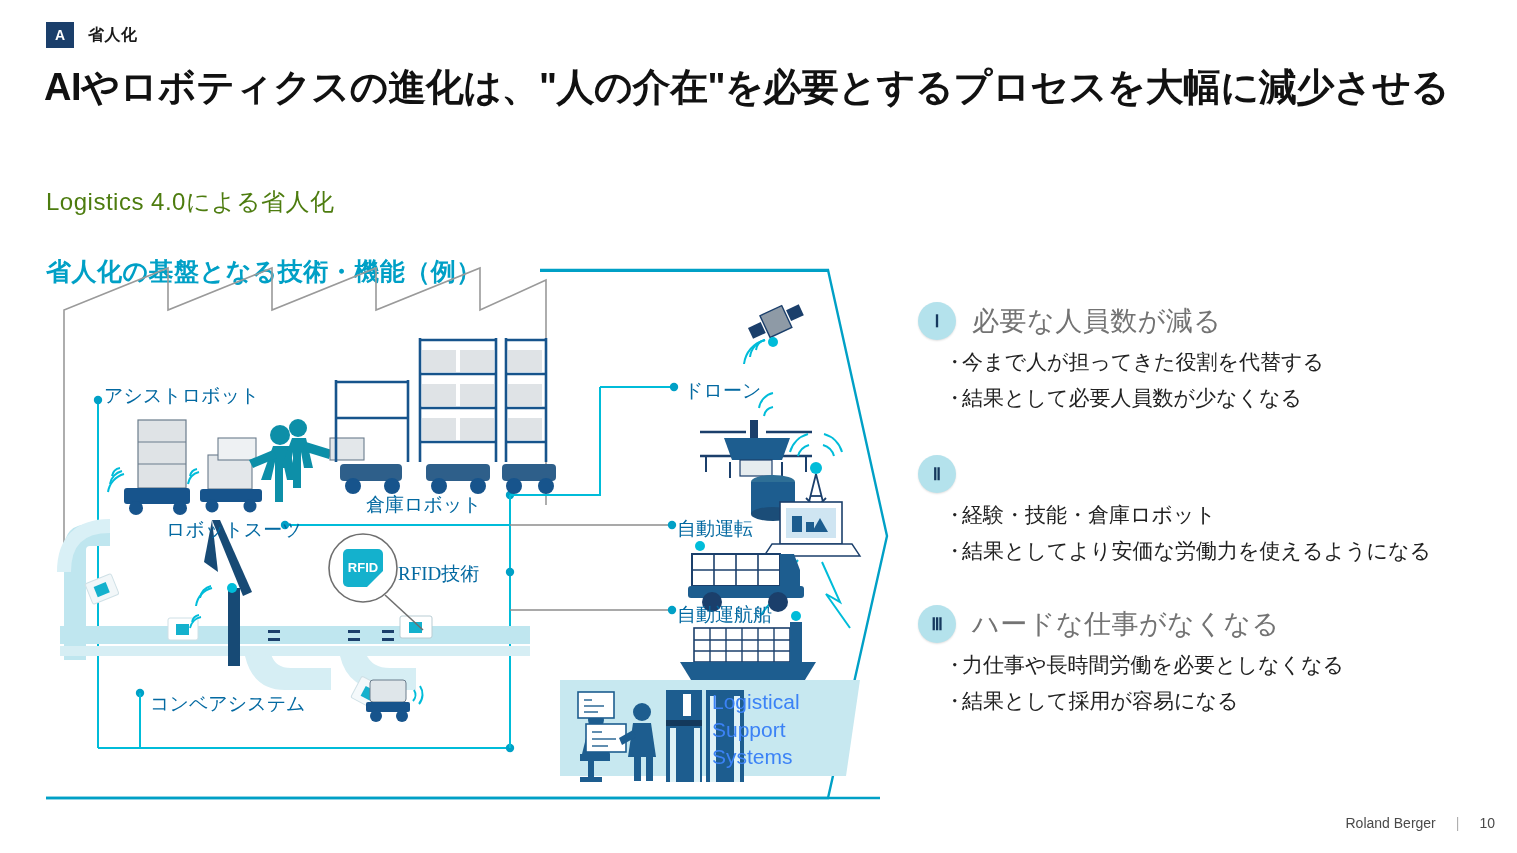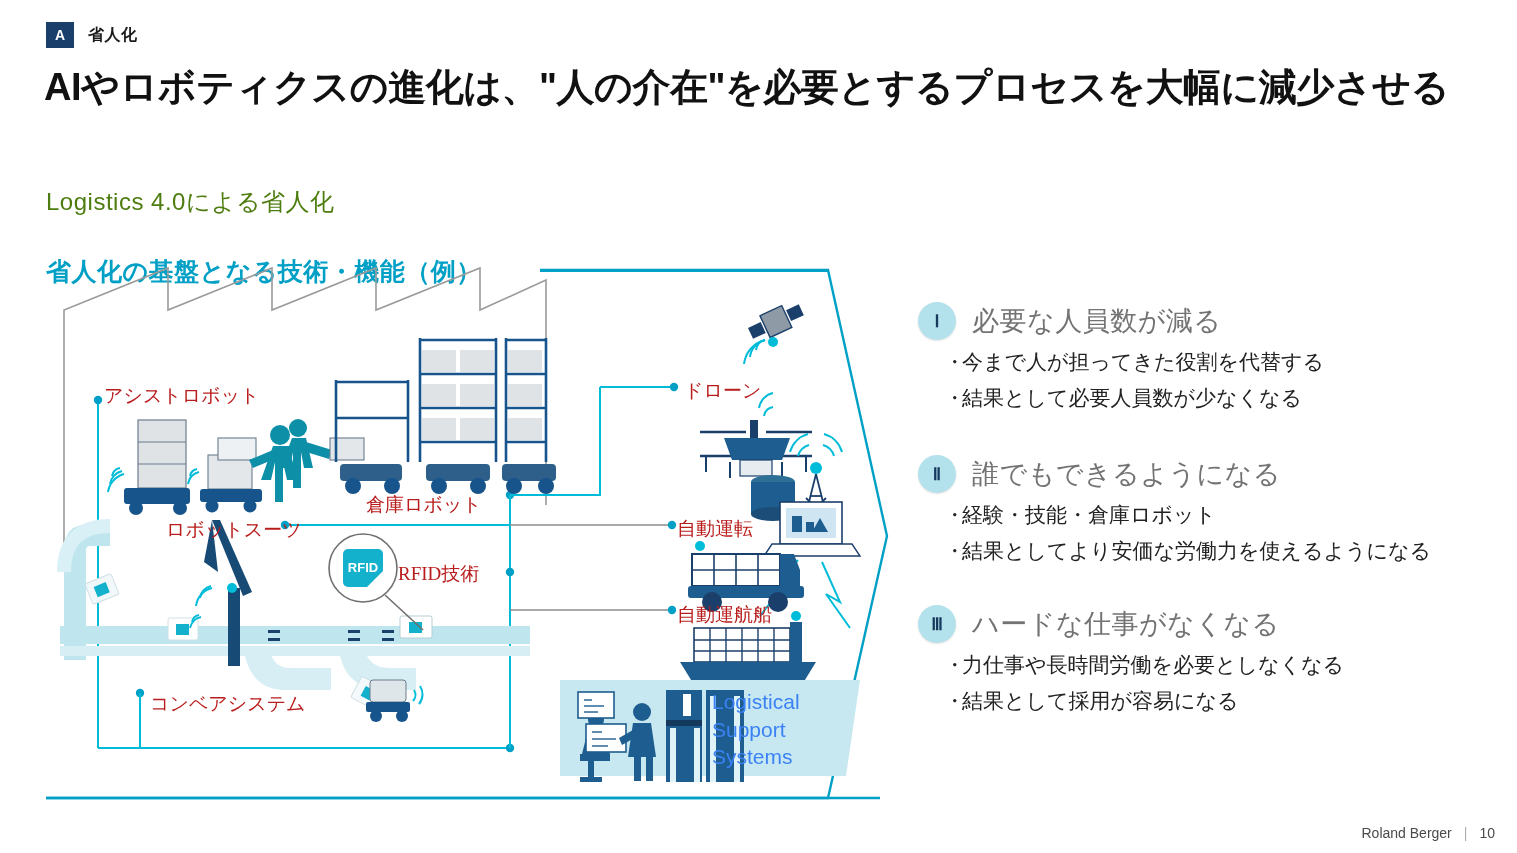--- a/index.html
+++ b/index.html
@@ -36,21 +36,21 @@
     position: absolute; left: 46px; top: 255px;
     font-size: 25px; font-weight: bold; color: #00a0c6; letter-spacing: 0.5px;
     white-space: nowrap;
   }
   .heading-rule {
     position: absolute; left: 540px; top: 270px; width: 288px; height: 2px; background: #00a0c6;
   }
   .diagram-svg { position: absolute; left: 40px; top: 250px; }
 
   .dlabel {
-    position: absolute; font-size: 19px; color: #b91c1c; white-space: nowrap;
+    position: absolute; font-size: 19px; color: #0369a1; white-space: nowrap;
     font-family: "Liberation Serif", "DejaVu Serif", serif;
   }
   .lss-text {
     position: absolute; left: 712px; top: 688px; font-size: 21px; color: #3b82f6;
     line-height: 1.32; font-family: "Liberation Sans", sans-serif;
   }
 
   
   .block { position: absolute; left: 918px; }
   .block-head { display: flex; align-items: center; gap: 16px; }
@@ -63,22 +63,22 @@
     flex: 0 0 auto;
     box-shadow: 0 1px 2px rgba(0,0,0,0.12);
   }
   .block-title { font-size: 27px; font-weight: normal; color: #737373; letter-spacing: 0.5px; white-space: nowrap; }
   .bullets { margin-top: 8px; margin-left: 26px; }
   .bullet { display: flex; align-items: flex-start; font-size: 21px; color: #222; margin-top: 8px; white-space: nowrap; }
   .bullet .dot { width: 18px; flex: 0 0 18px; color: #222; }
 
   
   .footer {
-    position: absolute; right: 22px; bottom: 12px;
-    font-size: 14px; color: #4a4a4a; display: flex; align-items: flex-end; gap: 12px;
+    position: absolute; right: 22px; bottom: 22px;
+    font-size: 14px; color: #4a4a4a; display: flex; align-items: flex-end; gap: 20px;
   }
   .footer .divider { color: #b0b0b0; }
 </style>
 </head>
 <body>
 
 <div class="slide">
 
   <div class="badge-row">
     <div class="sec-badge">A</div>
@@ -469,21 +469,20 @@
       <div class="bullet">
         <span class="dot">・</span>
         <span>結果として必要人員数が少なくなる</span>
       </div>
     </div>
   </div>
 
   <div class="block" style="top:455px;">
     <div class="block-head">
       <div class="num-circle">Ⅱ</div>
-      <div class="block-title">誰でもできるようになる</div>
     </div>
     <div class="bullets">
       <div class="bullet">
         <span class="dot">・</span>
         <span>経験・技能・倉庫ロボット</span>
       </div>
       <div class="bullet">
         <span class="dot">・</span>
         <span>結果としてより安価な労働力を使えるようになる</span>
       </div>

